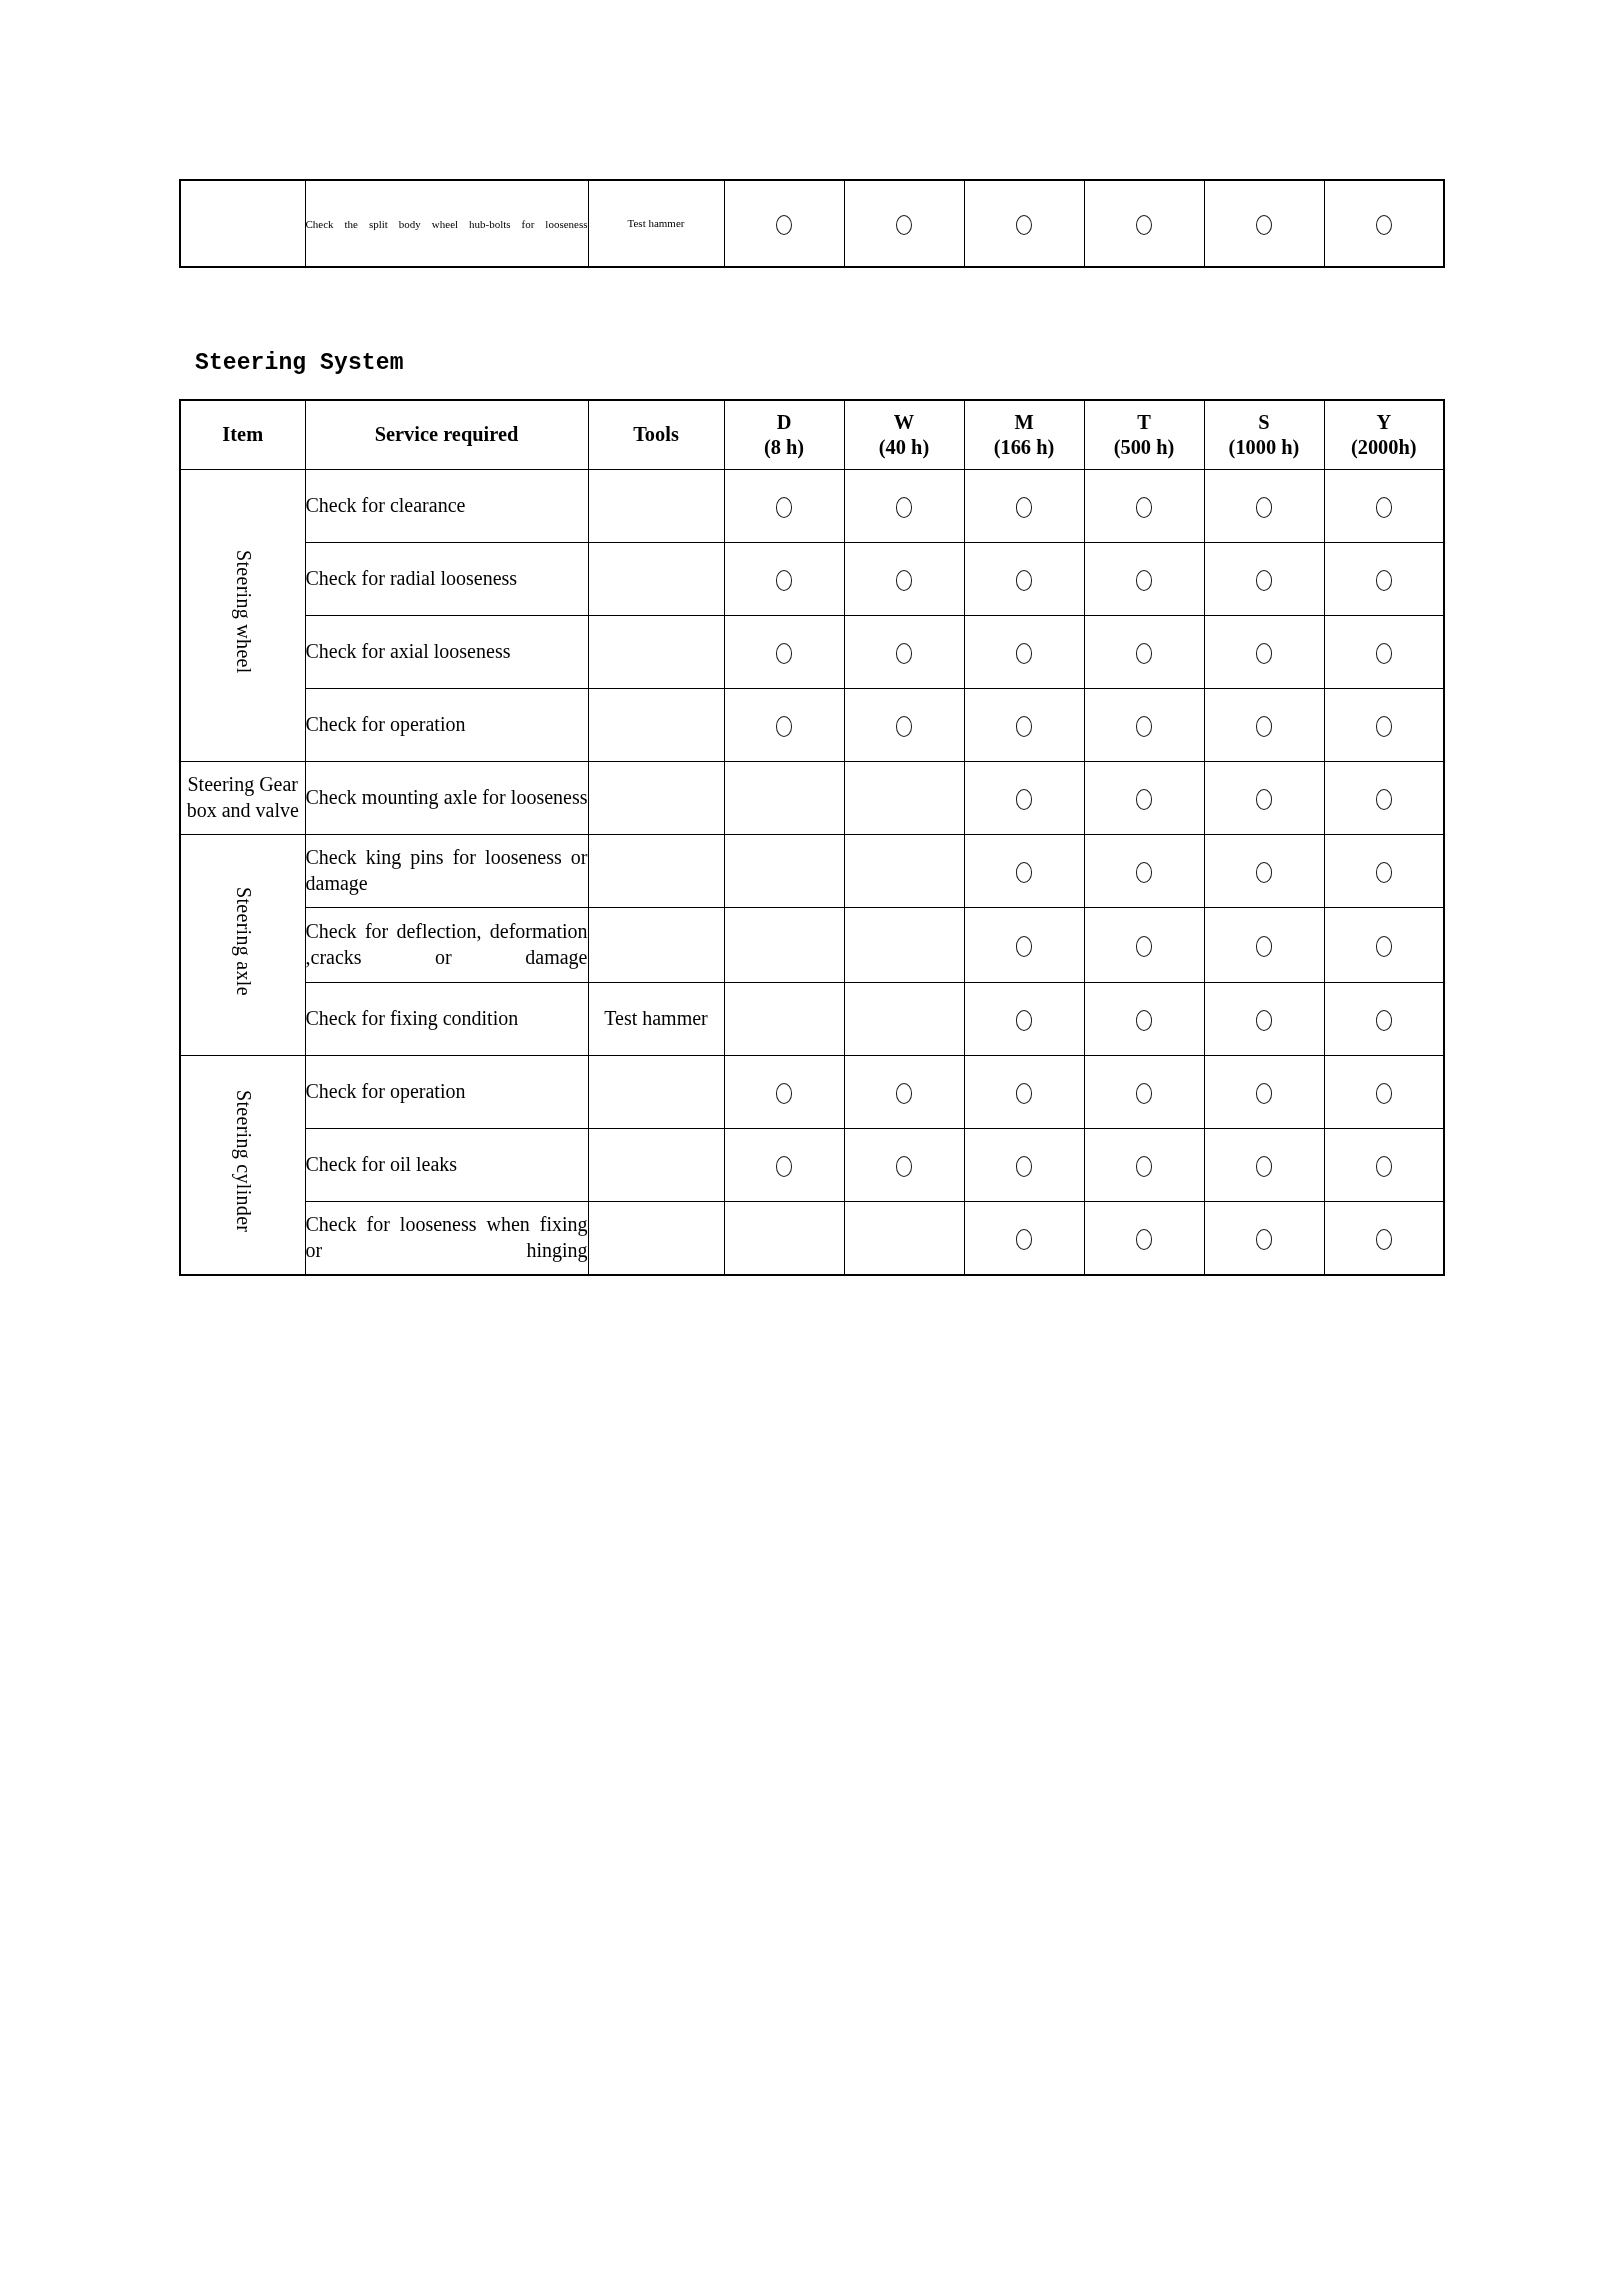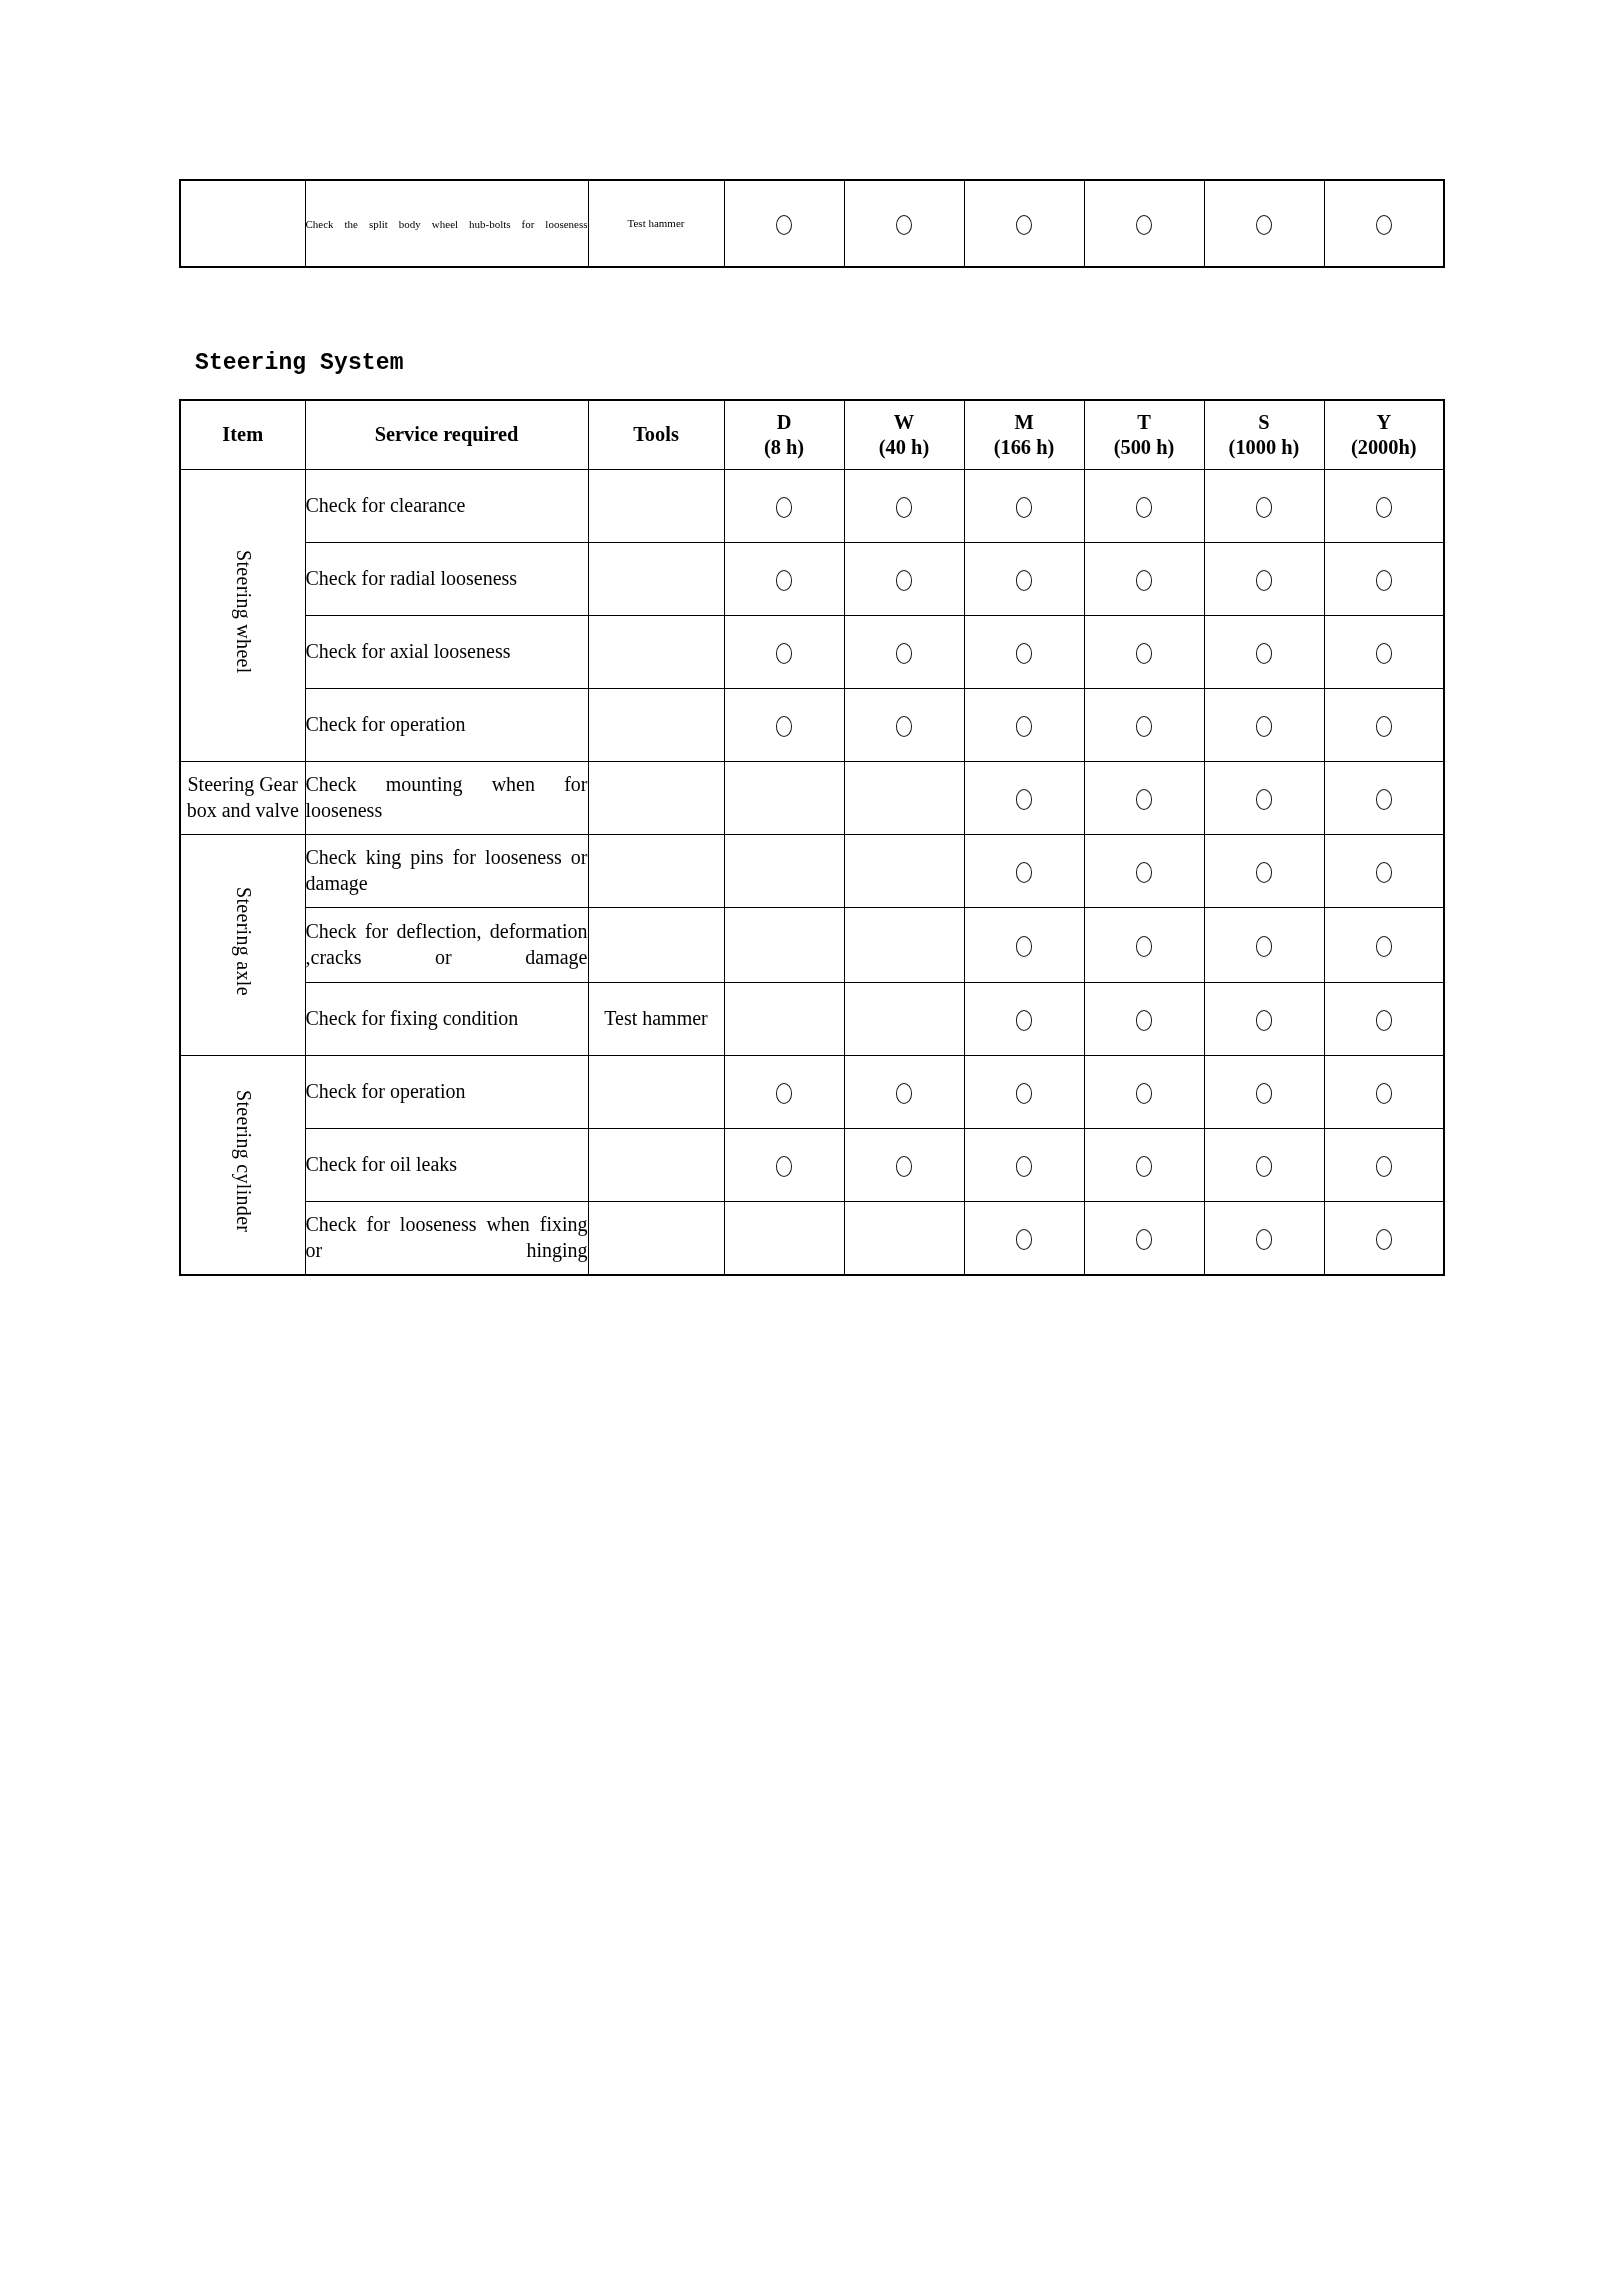--- a/index.html
+++ b/index.html
@@ -256,21 +256,21 @@
           <td class="tools"></td>
           <td class="mark"><span class="ring"></span></td>
           <td class="mark"><span class="ring"></span></td>
           <td class="mark"><span class="ring"></span></td>
           <td class="mark"><span class="ring"></span></td>
           <td class="mark"><span class="ring"></span></td>
           <td class="mark"><span class="ring"></span></td>
         </tr>
         <tr style="height: 73px; padding-left: 36px;">
           <td rowspan="1" class="item-horz"><span>Steering Gear box and valve</span></td>
-          <td class="svc">Check mounting when for looseness</td>
+          <td class="svc">Check mounting axle for looseness</td>
           <td class="tools"></td>
           <td class="mark"></td>
           <td class="mark"></td>
           <td class="mark"><span class="ring"></span></td>
           <td class="mark"><span class="ring"></span></td>
           <td class="mark"><span class="ring"></span></td>
           <td class="mark"><span class="ring"></span></td>
         </tr>
         <tr style="height: 73px;">
           <td rowspan="3" class="item-vert"><span class="vtxt">Steering axle</span></td>

